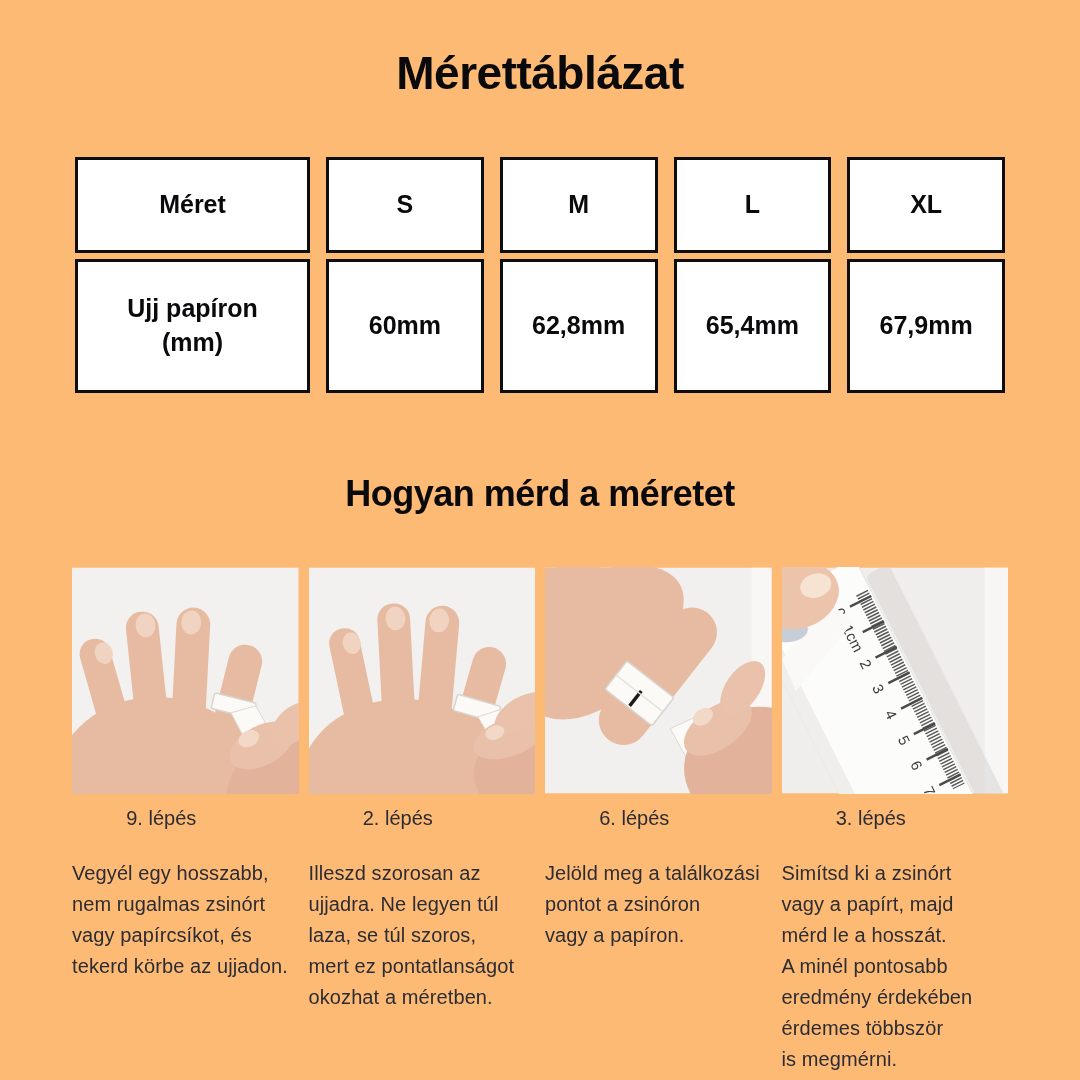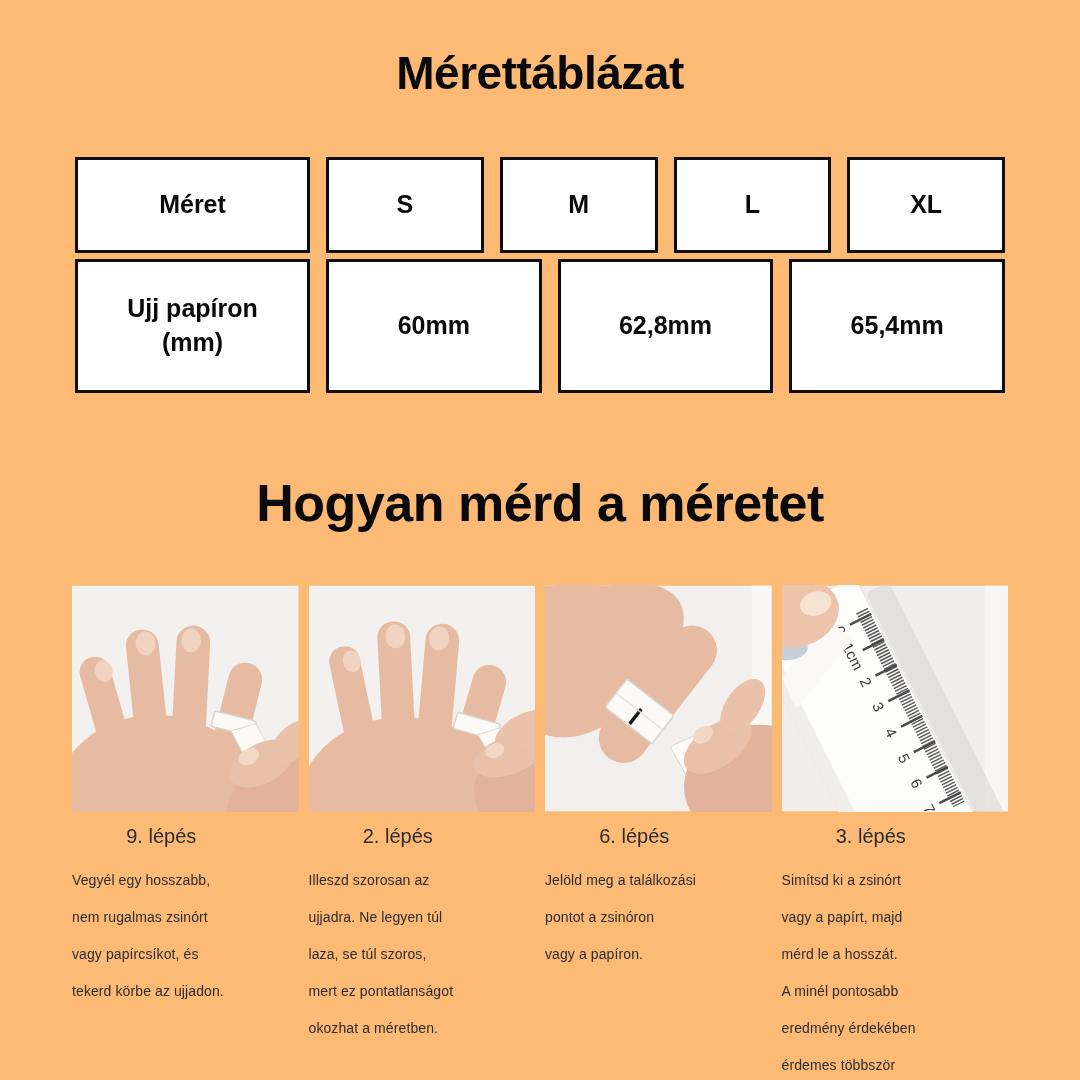--- a/index.html
+++ b/index.html
@@ -17,32 +17,32 @@
     box-sizing:border-box;border:3px solid #0d0d0d;background:#ffffff;
     display:flex;align-items:center;justify-content:center;
     font-weight:bold;font-size:25px;color:#0a0a0c;text-align:center;
     white-space:pre-line;line-height:1.35;
   }
   .t-row.header .t-cell{height:96px;}
   .t-row.values .t-cell{height:134px;}
   .t-cell.label{width:235px;flex:none;}
   .t-cell.size{flex:1;}
   .subtitle{
-    margin:80px 0 0;text-align:center;font-size:52px;font-weight:bold;
+    margin:80px 0 0;text-align:center;font-size:36px;font-weight:bold;
     letter-spacing:-0.5px;color:#0a0a0c;
   }
   .steps{display:flex;gap:10px;padding:0 72px;margin-top:52px;}
   .step{flex:1;min-width:0;}
   .photo{width:100%;height:227px;display:block;}
   .step-label{
     margin-top:13px;text-align:center;font-size:20px;color:#2c2c34;
     transform:translateX(-24px);
   }
   .step-desc{
-    margin-top:14px;font-size:14px;line-height:37px;color:#2c2c34;
+    margin-top:28px;font-size:20px;line-height:31px;color:#2c2c34;
     white-space:pre-line;letter-spacing:0.1px;
   }
 </style>
 </head>
 <body>
 
 <div class="canvas">
 
   <h1 class="title">Mérettáblázat</h1>
 
@@ -53,20 +53,21 @@
       <div class="t-cell size">M</div>
       <div class="t-cell size">L</div>
       <div class="t-cell size">XL</div>
     </div>
     <div class="t-row values">
       <div class="t-cell label">Ujj papíron
 (mm)</div>
       <div class="t-cell size">60mm</div>
       <div class="t-cell size">62,8mm</div>
       <div class="t-cell size">65,4mm</div>
+      <div class="t-cell size">67,9mm</div>
     </div>
   </div>
 
   <h2 class="subtitle">Hogyan mérd a méretet</h2>
 
   <div class="steps">
 
     <div class="step">
       <svg class="photo" viewBox="0 0 228 227">
         <rect width="228" height="227" fill="#f2f1ef"></rect>

